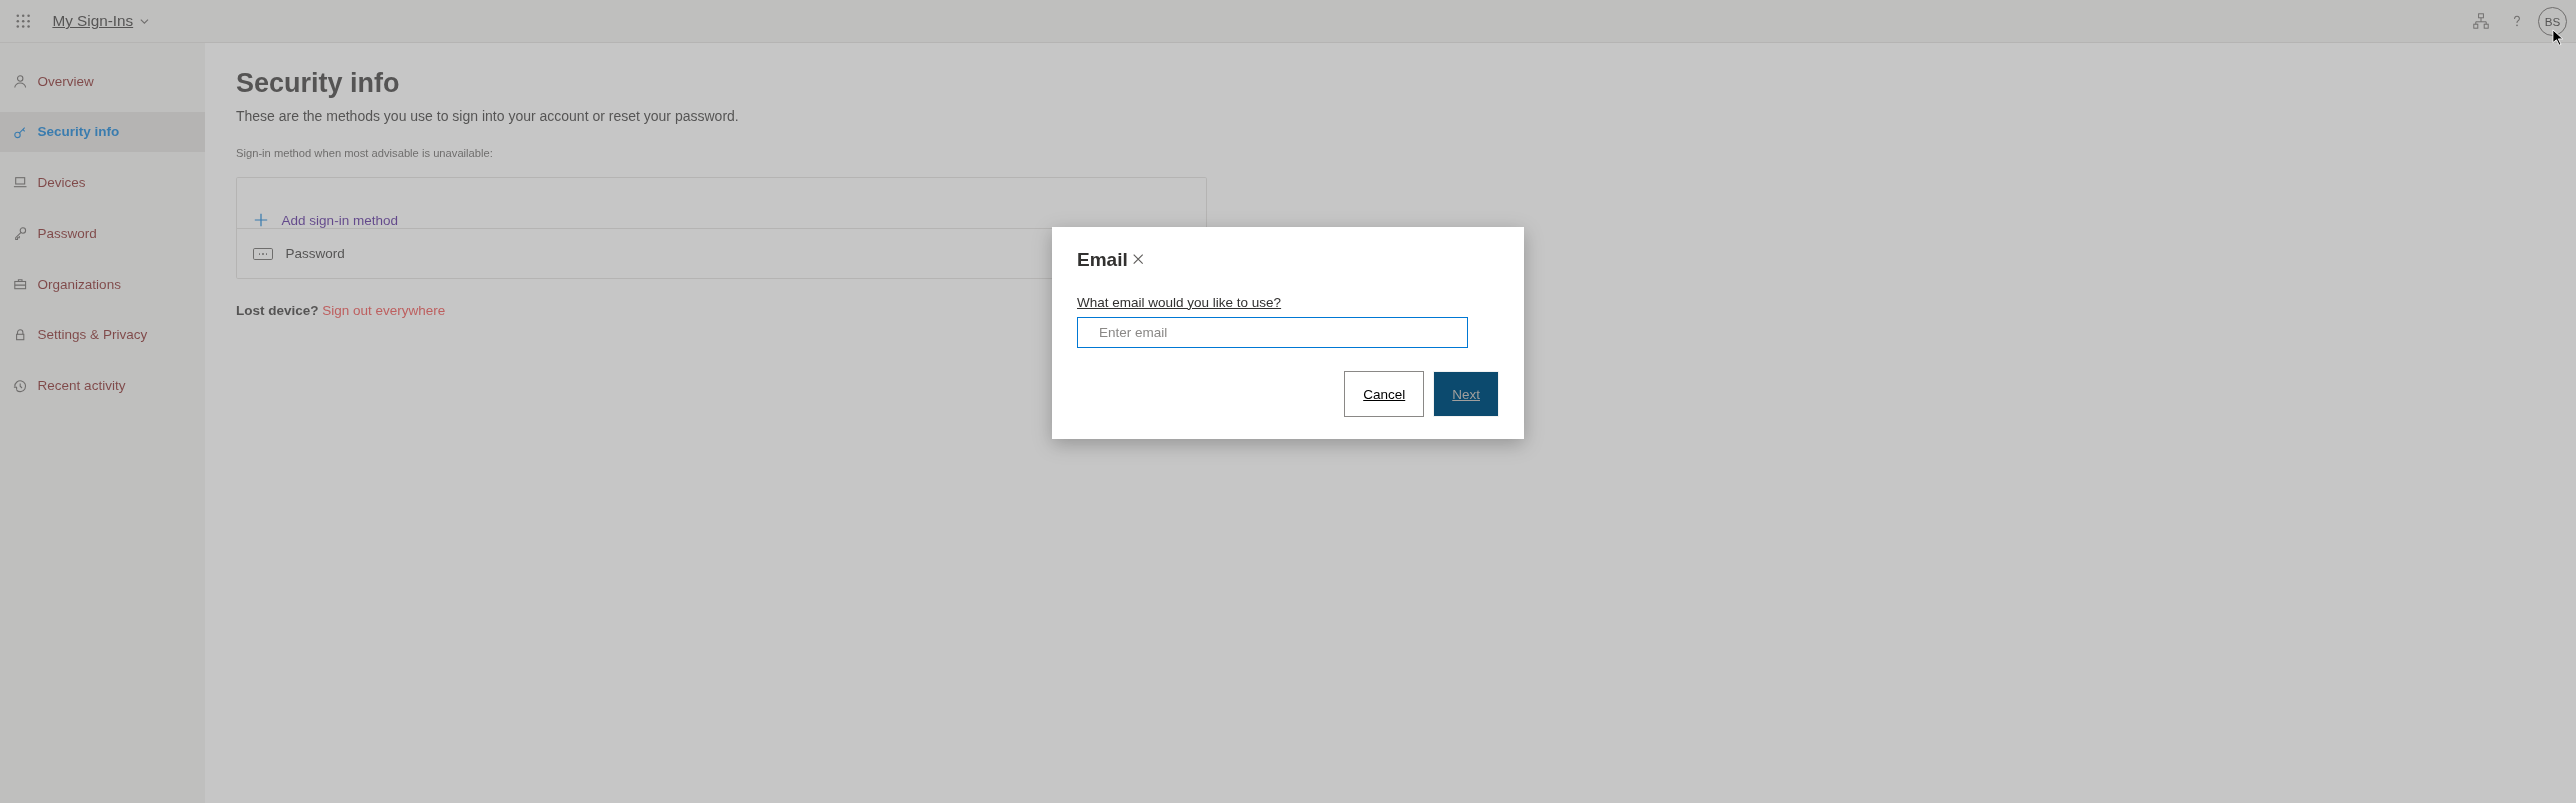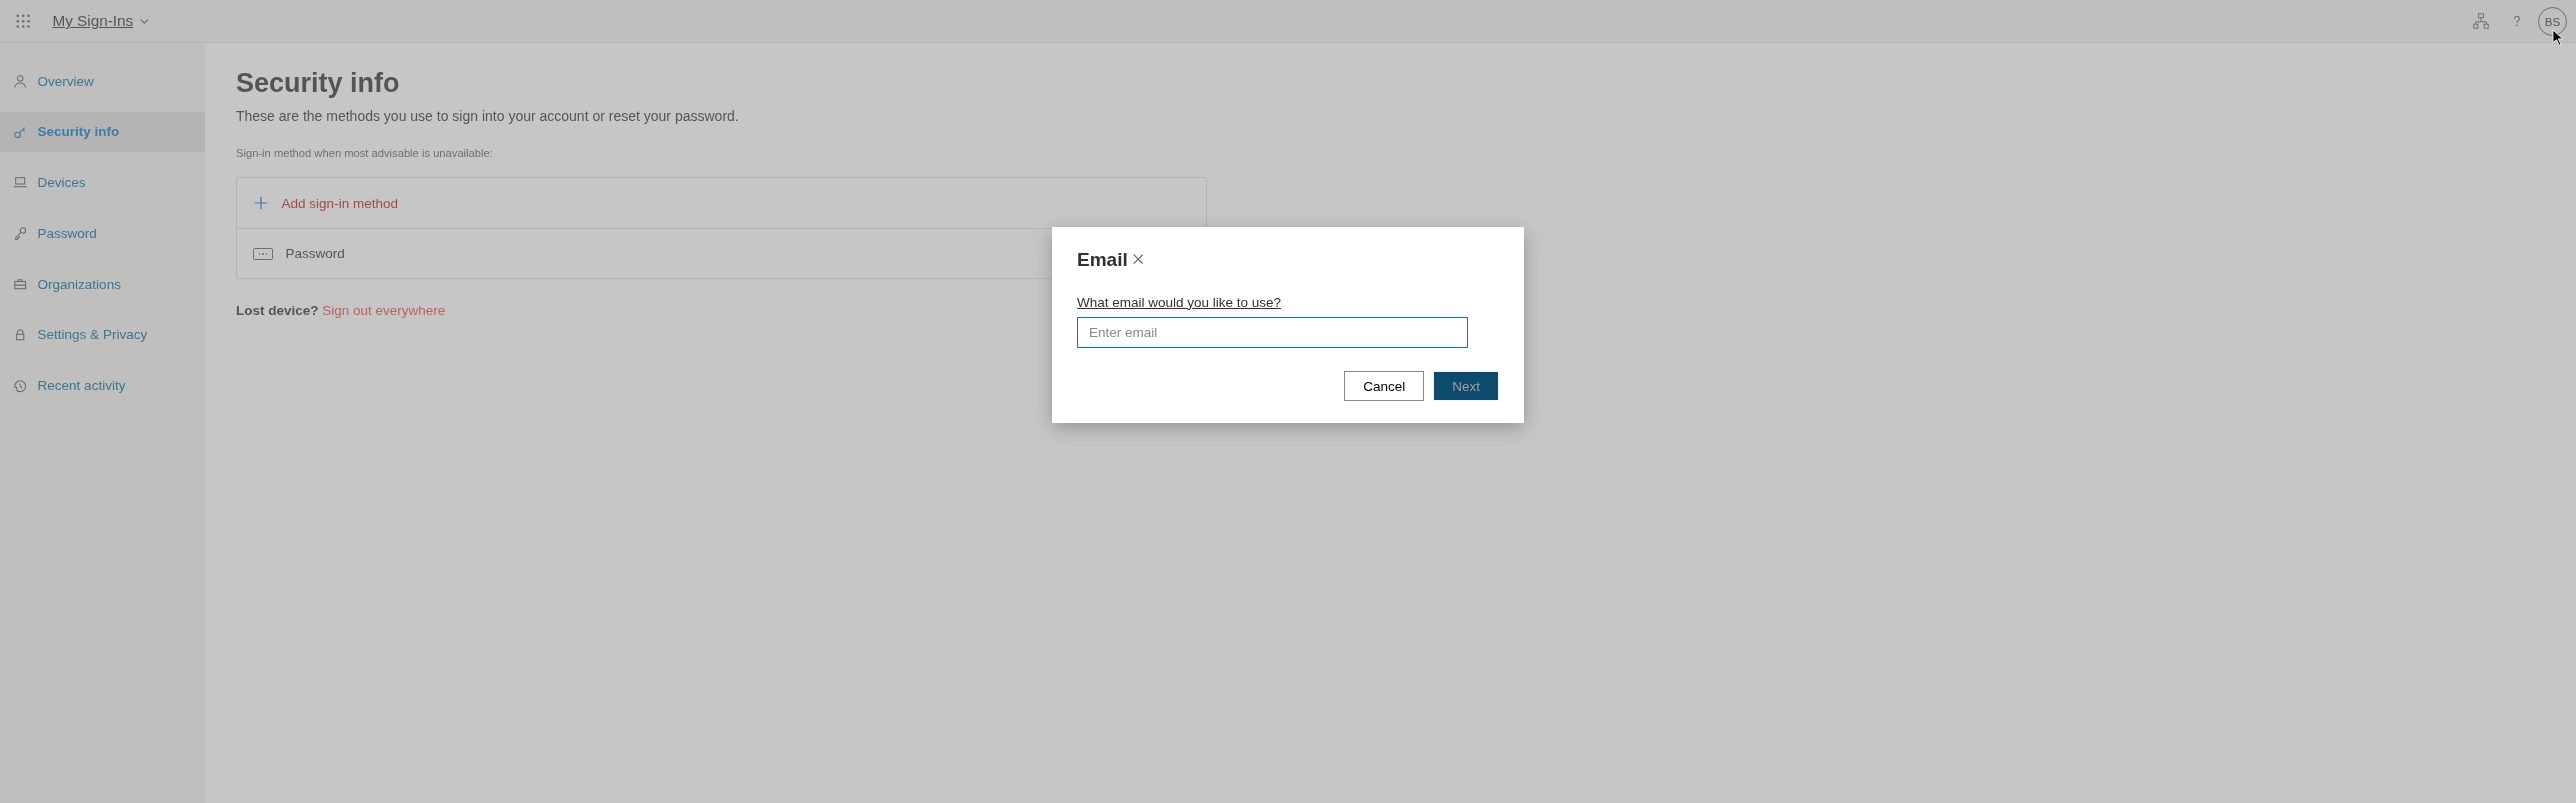--- a/index.html
+++ b/index.html
@@ -12,57 +12,57 @@
 .app-title-btn { display: flex; align-items: center; gap: 5.4px; font-size: 15.3px; font-weight: 400; cursor: pointer; padding: 5.4px; text-decoration: underline; }
 .header-right { margin-left: auto; display: flex; align-items: center; gap: 7px; }
 .hdr-icon { width: 29px; height: 29px; display: flex; align-items: center; justify-content: center; cursor: pointer; color: #605e5c; }
 .avatar { width: 29px; height: 29px; border-radius: 50%; border: 0.9px solid #605e5c; display: flex; align-items: center; justify-content: center; font-size: 11.7px; color: #323130; cursor: pointer; }
 
 
 .body-wrap { display: flex; height: calc(100% - 43px); }
 
 
 .sidebar { width: 205px; background: #f3f2f1; padding-top: 18px; flex-shrink: 0; }
-.nav-item { display: flex; align-items: center; gap: 9px; height: 40px; padding: 0 12.6px; cursor: pointer; font-size: 13.5px; color: #0369a1; }
+.nav-item { display: flex; align-items: center; gap: 9px; height: 40px; padding: 0 12.6px; cursor: pointer; font-size: 13.5px; color: #7f1d1d; }
 .nav-item .nav-icon { width: 16px; height: 16px; display: flex; align-items: center; justify-content: center; color: #605e5c; }
 .nav-item.active { background: #e1dfdd; color: #0078d4; font-weight: 600; }
 .nav-item.active .nav-icon { color: #0078d4; }
 .nav-gap { height: 10.8px; }
 
 
 .main { flex: 1; padding: 25px 31px; overflow: auto; }
 .page-title { font-size: 27px; font-weight: 600; margin-bottom: 9px; }
 .page-subtitle { font-size: 14px; color: #323130; margin-bottom: 23.4px; }
 .advise-title { font-size: 15.3px; margin-bottom: 3.6px; }
 .advise-sub { font-size: 11.2px; color: #605e5c; margin-bottom: 18px; }
 
 .methods-card { border: 0.9px solid #e1dfdd; border-radius: 1.8px; max-width: 971px; }
 .method-row { display: flex; align-items: center; height: 50px; padding: 0 16px; gap: 12.6px; }
 .method-row + .method-row { border-top: 0.9px solid #e1dfdd; }
-.method-row.add { color: #b91c1c; cursor: pointer; }
+.method-row.add { color: #4c1d95; cursor: pointer; align-items: flex-end; }
 .plus-icon { color: #0078d4; }
 .pwd-icon { width: 20px; height: 12.6px; border: 0.9px solid #605e5c; display: flex; align-items: center; justify-content: center; gap: 1.8px; border-radius: 1.8px; }
 .pwd-icon .dot { width: 1.8px; height: 1.8px; background: #605e5c; border-radius: 50%; }
 
 .lost-row { margin-top: 23.4px; font-size: 13.5px; }
 .lost-row .link { color: #ef4444; cursor: pointer; }
 .bold { font-weight: 600; }
 
 
 .overlay { position: fixed; inset: 0; background: rgba(128,128,128,0.45); display: flex; align-items: flex-start; justify-content: center; }
 .scrim { position: absolute; inset: 0; }
 .dialog { position: relative; background: #fff; width: 472px; margin-top: 227px; padding: 21.6px 25px; box-shadow: 0 5.4px 18px rgba(0,0,0,0.25); }
 .dialog-head { display: flex; align-items: center; justify-content: flex-start; margin-bottom: 24px; }
 .dialog-title { font-size: 19px; font-weight: 600; }
 .close-btn { cursor: pointer; color: #605e5c; padding: 3.6px; }
 .dialog-label { font-size: 13.5px; margin-bottom: 7.2px; text-decoration: underline; }
-.email-input { width: 391px; height: 31px; border: 1.8px solid #0078d4; padding: 0 11px; font-size: 13.5px; outline: none; }
+.email-input { width: 391px; height: 31px; border: 1.8px solid #0078d4; padding: 0 21px; font-size: 13.5px; outline: none; }
 .email-input::placeholder { color: #8a8886; }
 .dialog-actions { display: flex; justify-content: flex-end; gap: 9px; margin-top: 23.4px; }
-.btn { height: 30px; padding: 0 18px; font-size: 13.5px; border: 0.9px solid #8a8886; background: #fff; cursor: pointer; }
+.btn { height: 46px; padding: 0 18px; font-size: 13.5px; border: 0.9px solid #8a8886; background: #fff; cursor: pointer; text-decoration: underline; }
 .btn-primary { background: #0c4a6e; border: 0.9px solid #f3f2f1; color: #a19f9d; cursor: default; }
 
 .cursor-img { position: fixed; pointer-events: none; }
 svg { display: block; }
 </style>
 </head>
 <body>
 
 <div class="header">
   <div class="header-left">

